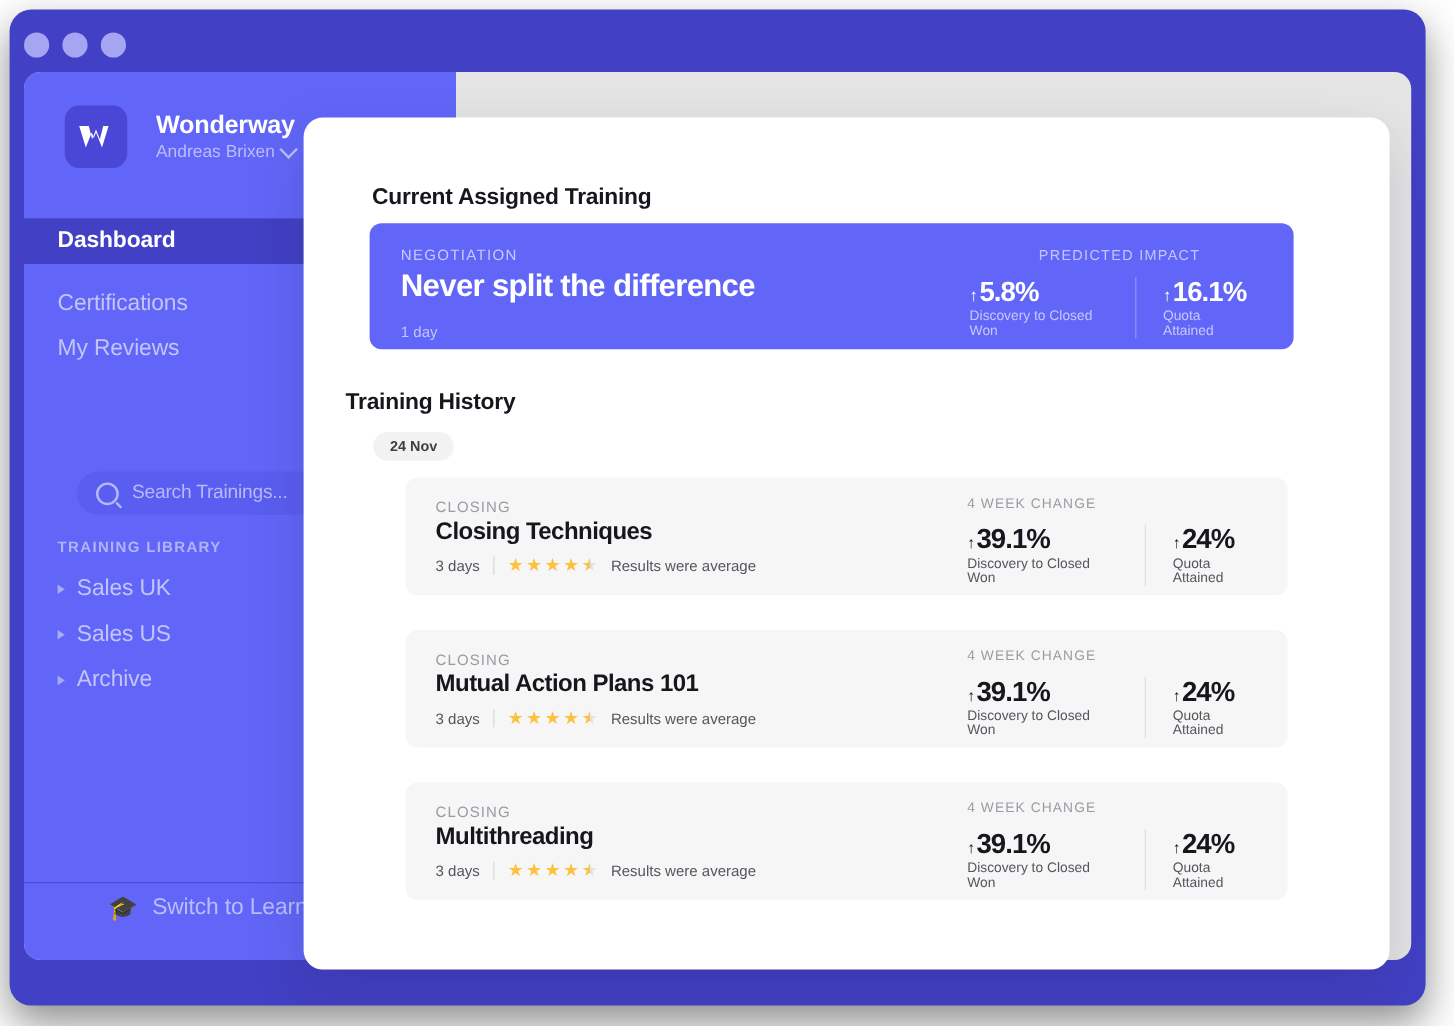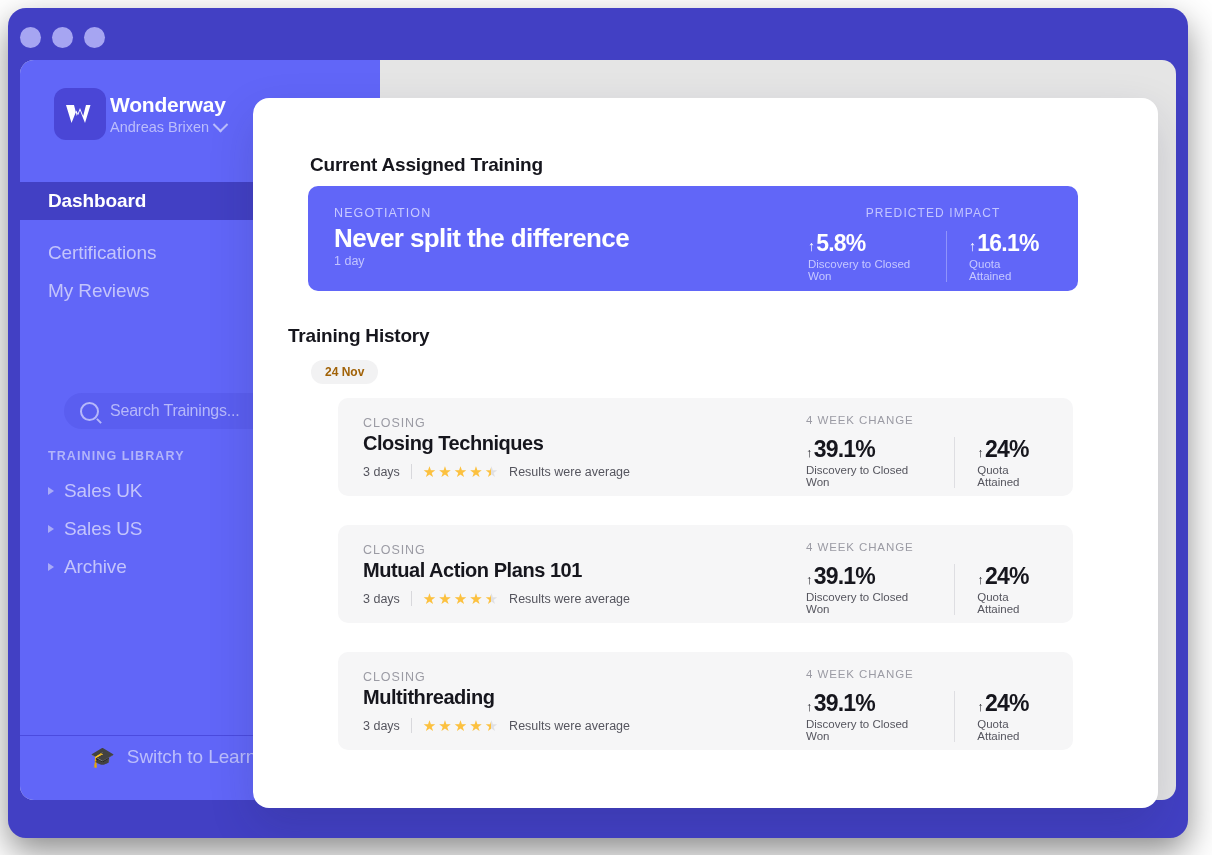--- a/index.html
+++ b/index.html
@@ -67,21 +67,21 @@
     background: #6166f8;
     border-radius: 14px 0 0 14px;
     overflow: hidden;
   }
   .brand {
     position: absolute;
     left: 34px;
     top: 28px;
     display: flex;
     align-items: center;
-    gap: 4px;
+    gap: 24px;
   }
   .logo-tile {
     width: 52px;
     height: 52px;
     border-radius: 12px;
     background: #4a46d6;
     display: flex;
     align-items: center;
     justify-content: center;
   }
@@ -263,21 +263,21 @@
   .feat-title {
     position: absolute;
     left: 26px; top: 37px;
     font-size: 26px;
     font-weight: bold;
     color: #ffffff;
     letter-spacing: -0.6px;
   }
   .feat-dur {
     position: absolute;
-    left: 26px; top: 68px;
+    left: 26px; top: 84px;
     font-size: 12.5px;
     color: #c2c4ff;
     text-align: center;
   }
   .feat-metrics {
     position: absolute;
     left: 500px; top: 20px;
     width: 250px;
   }
   .metrics-kicker {
@@ -319,21 +319,21 @@
     left: 58px;
     top: 262px;
     height: 24px;
     padding: 0 14px;
     background: #f2f2f3;
     border-radius: 12px;
     display: flex;
     align-items: center;
     font-size: 12px;
     font-weight: bold;
-    color: #a16207;
+    color: #404040;
   }
 
   
   .hist { position: absolute; left: 85px; top: 300px; width: 735px; }
   .hrow {
     position: relative;
     height: 98px;
     background: #f6f6f7;
     border-radius: 10px;
     margin-bottom: 29px;

